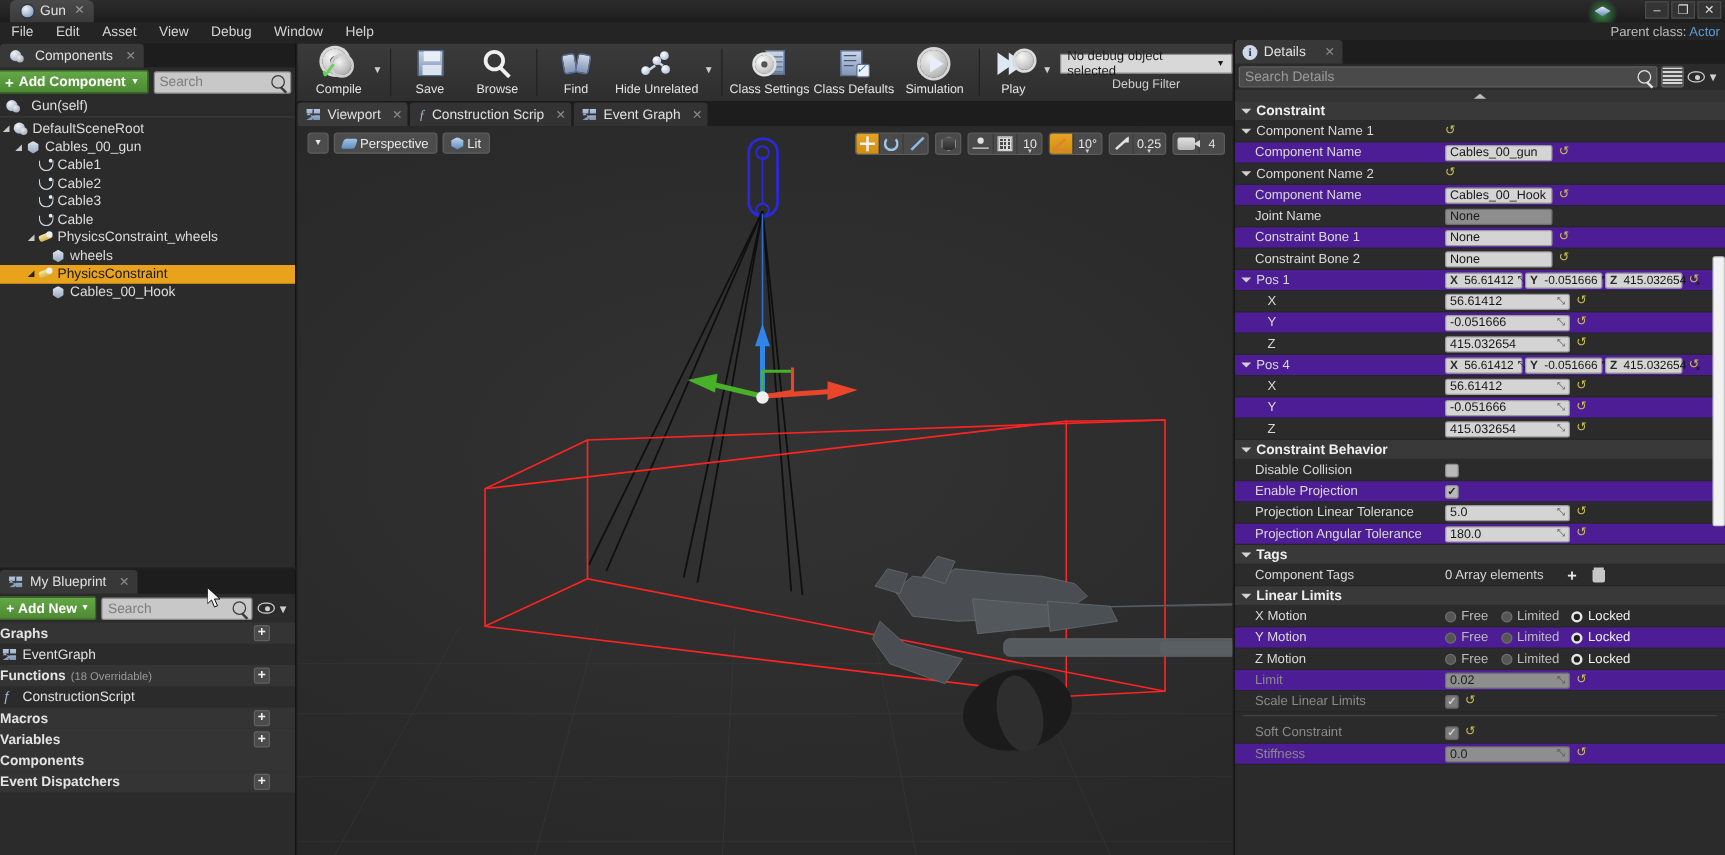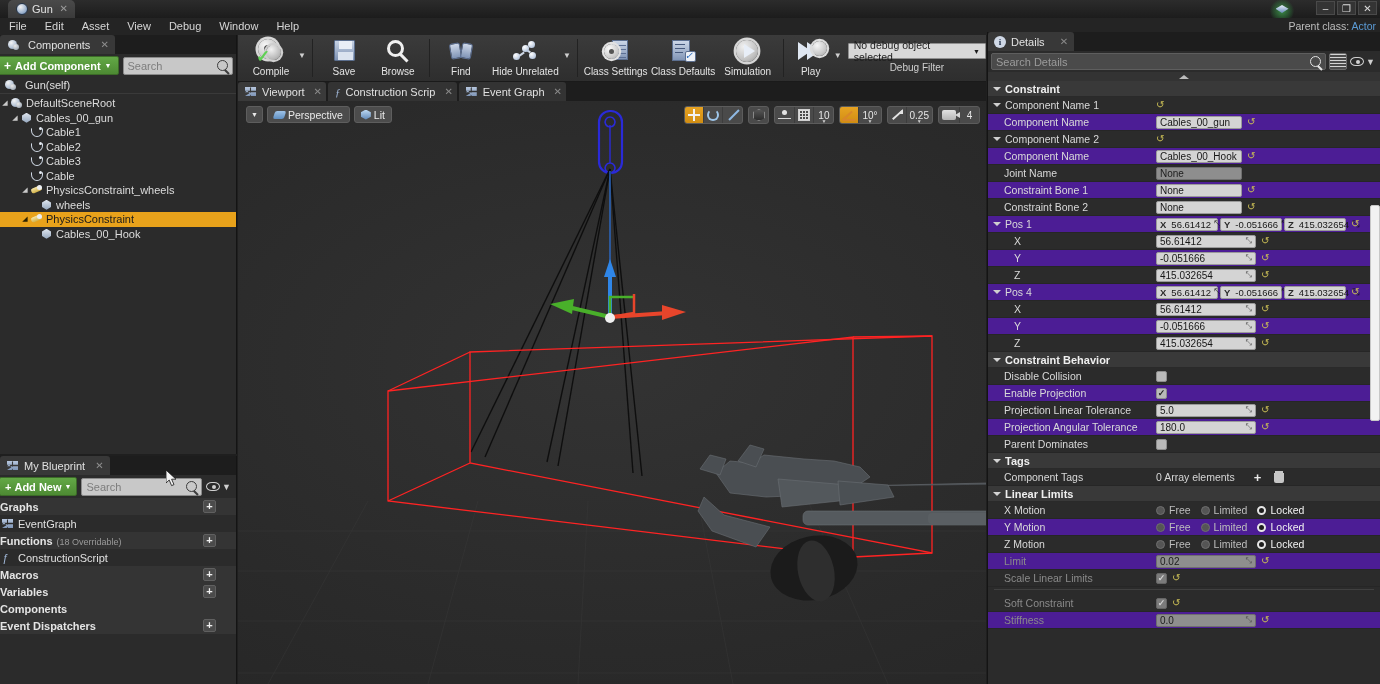--- a/index.html
+++ b/index.html
@@ -1198,28 +1198,20 @@
             <span>Projection Angular Tolerance</span>
           </div>
           <div class="pvalue">
             <div class="txtfield w100">
               <span>180.0</span>
               <span class="dragger">⤡</span>
             </div>
             <span class="revert">↺</span>
           </div>
         </div>
-        <div class="prow">
-          <div class="plabel i2">
-            <span>Parent Dominates</span>
-          </div>
-          <div class="pvalue">
-            <div class="cbox"></div>
-          </div>
-        </div>
         <div class="cat-head">
           <span class="tri"></span>
           <span>Tags</span>
         </div>
         <div class="prow">
           <div class="plabel i2">
             <span>Component Tags</span>
           </div>
           <div class="pvalue">
             <span class="arraycount">0 Array elements</span>

